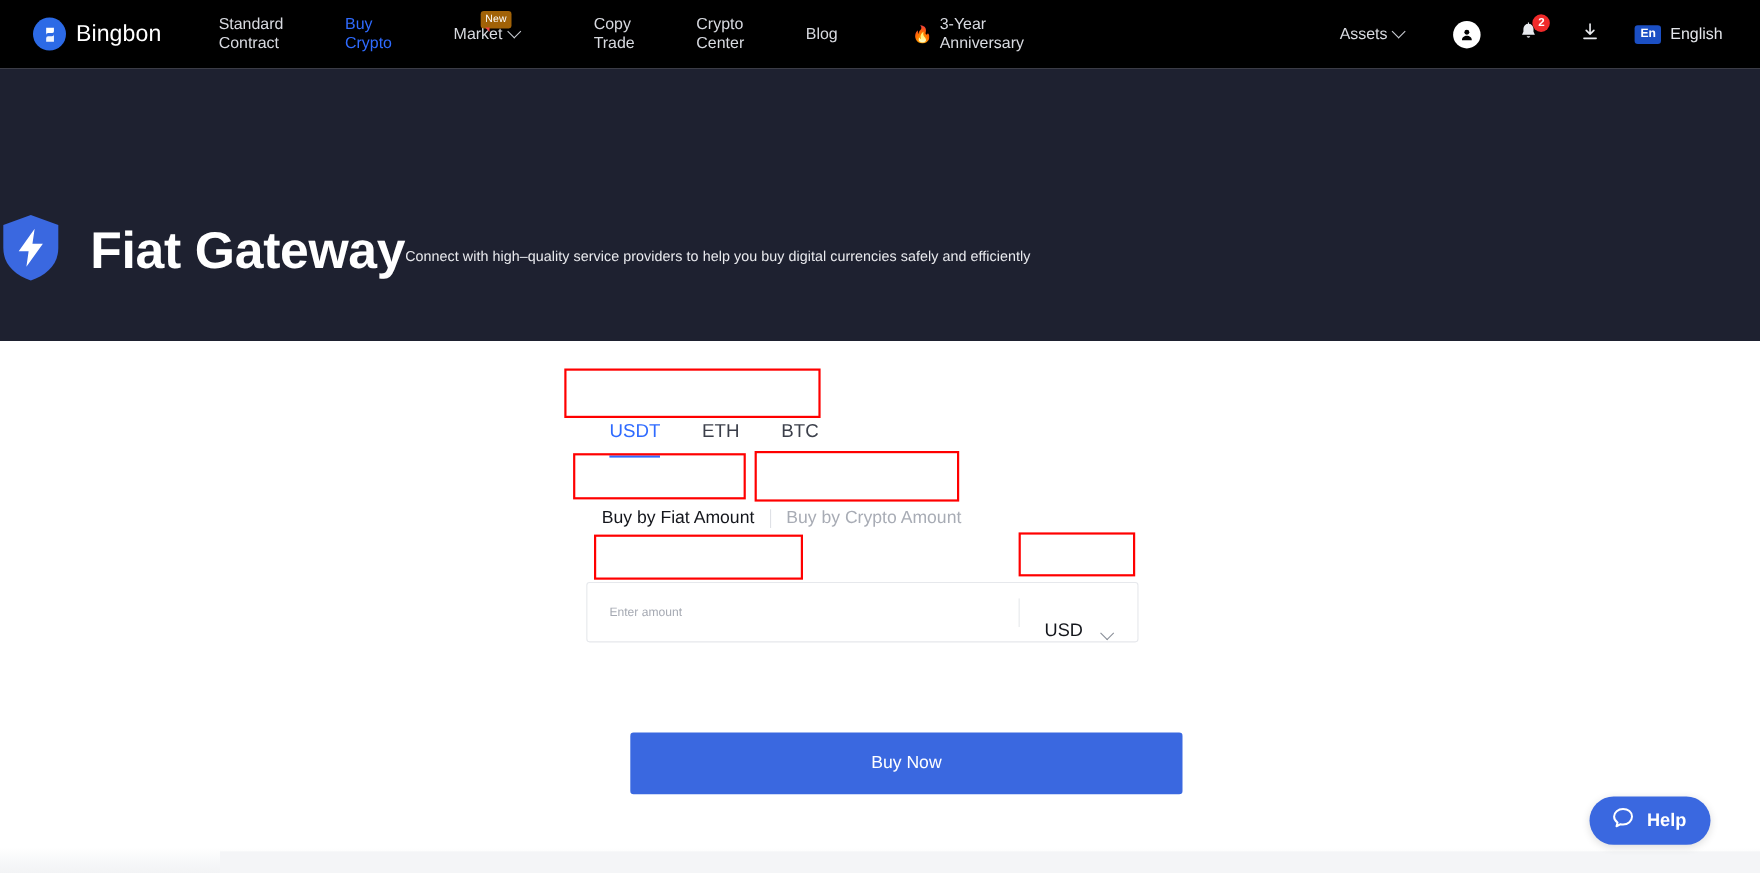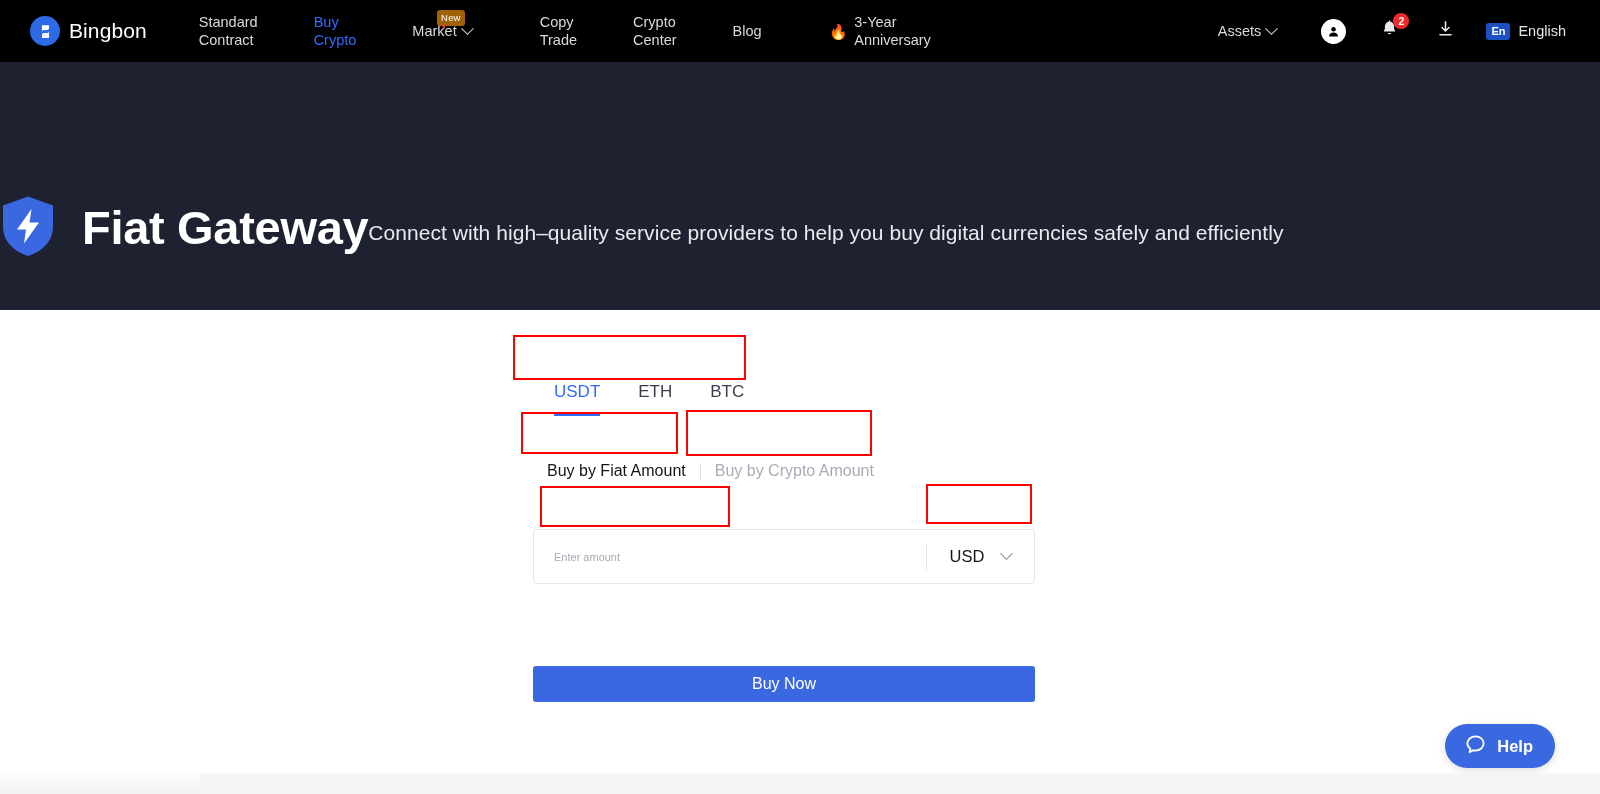--- a/index.html
+++ b/index.html
@@ -179,21 +179,21 @@
     gap: 26px;
   }
   .hero-title {
     color: #ffffff;
     font-size: 47px;
     font-weight: 700;
     letter-spacing: -.3px;
   }
   .hero-sub {
     color: #e9eaee;
-    font-size: 21px;
+    font-size: 13px;
     margin-top: 10px;
     letter-spacing: .05px;
   }
 
   
   .main {
     background: #ffffff;
     height: 484px;
     position: relative;
   }
@@ -276,48 +276,49 @@
 
   .cur-divider {
     width: 1px;
     height: 26px;
     background: #e6e8ec;
   }
   .currency-select {
     width: 107px;
     height: 100%;
     display: flex;
-    align-items: center;
+    align-items: flex-end;
     justify-content: center;
     gap: 18px;
     cursor: pointer;
   }
   .currency-code { font-size: 16.5px; color: #14161c; }
   .chev-dn {
     width: 9px; height: 9px;
     border-right: 1.5px solid #8a8f99;
     border-bottom: 1.5px solid #8a8f99;
     transform: rotate(45deg) translate(-2px,-2px);
   }
 
   
   .buy-now {
     margin-top: 82px;
     width: 502px;
-    height: 36px;
+    height: 56px;
     background: #3a68e0;
     border: none;
     border-radius: 3px;
     color: #ffffff;
     font-size: 16px;
     font-family: "Liberation Sans", sans-serif;
     cursor: pointer;
     display: flex;
     align-items: center;
     justify-content: center;
+    margin-left: 40px;
   }
 
   
   .bottom-band {
     position: absolute;
     left: 0; right: 0; bottom: 0;
     height: 24px;
     background: linear-gradient(180deg, #ffffff 0%, #f7f8f9 55%, #f2f3f5 100%);
   }
   .bottom-band::after {

